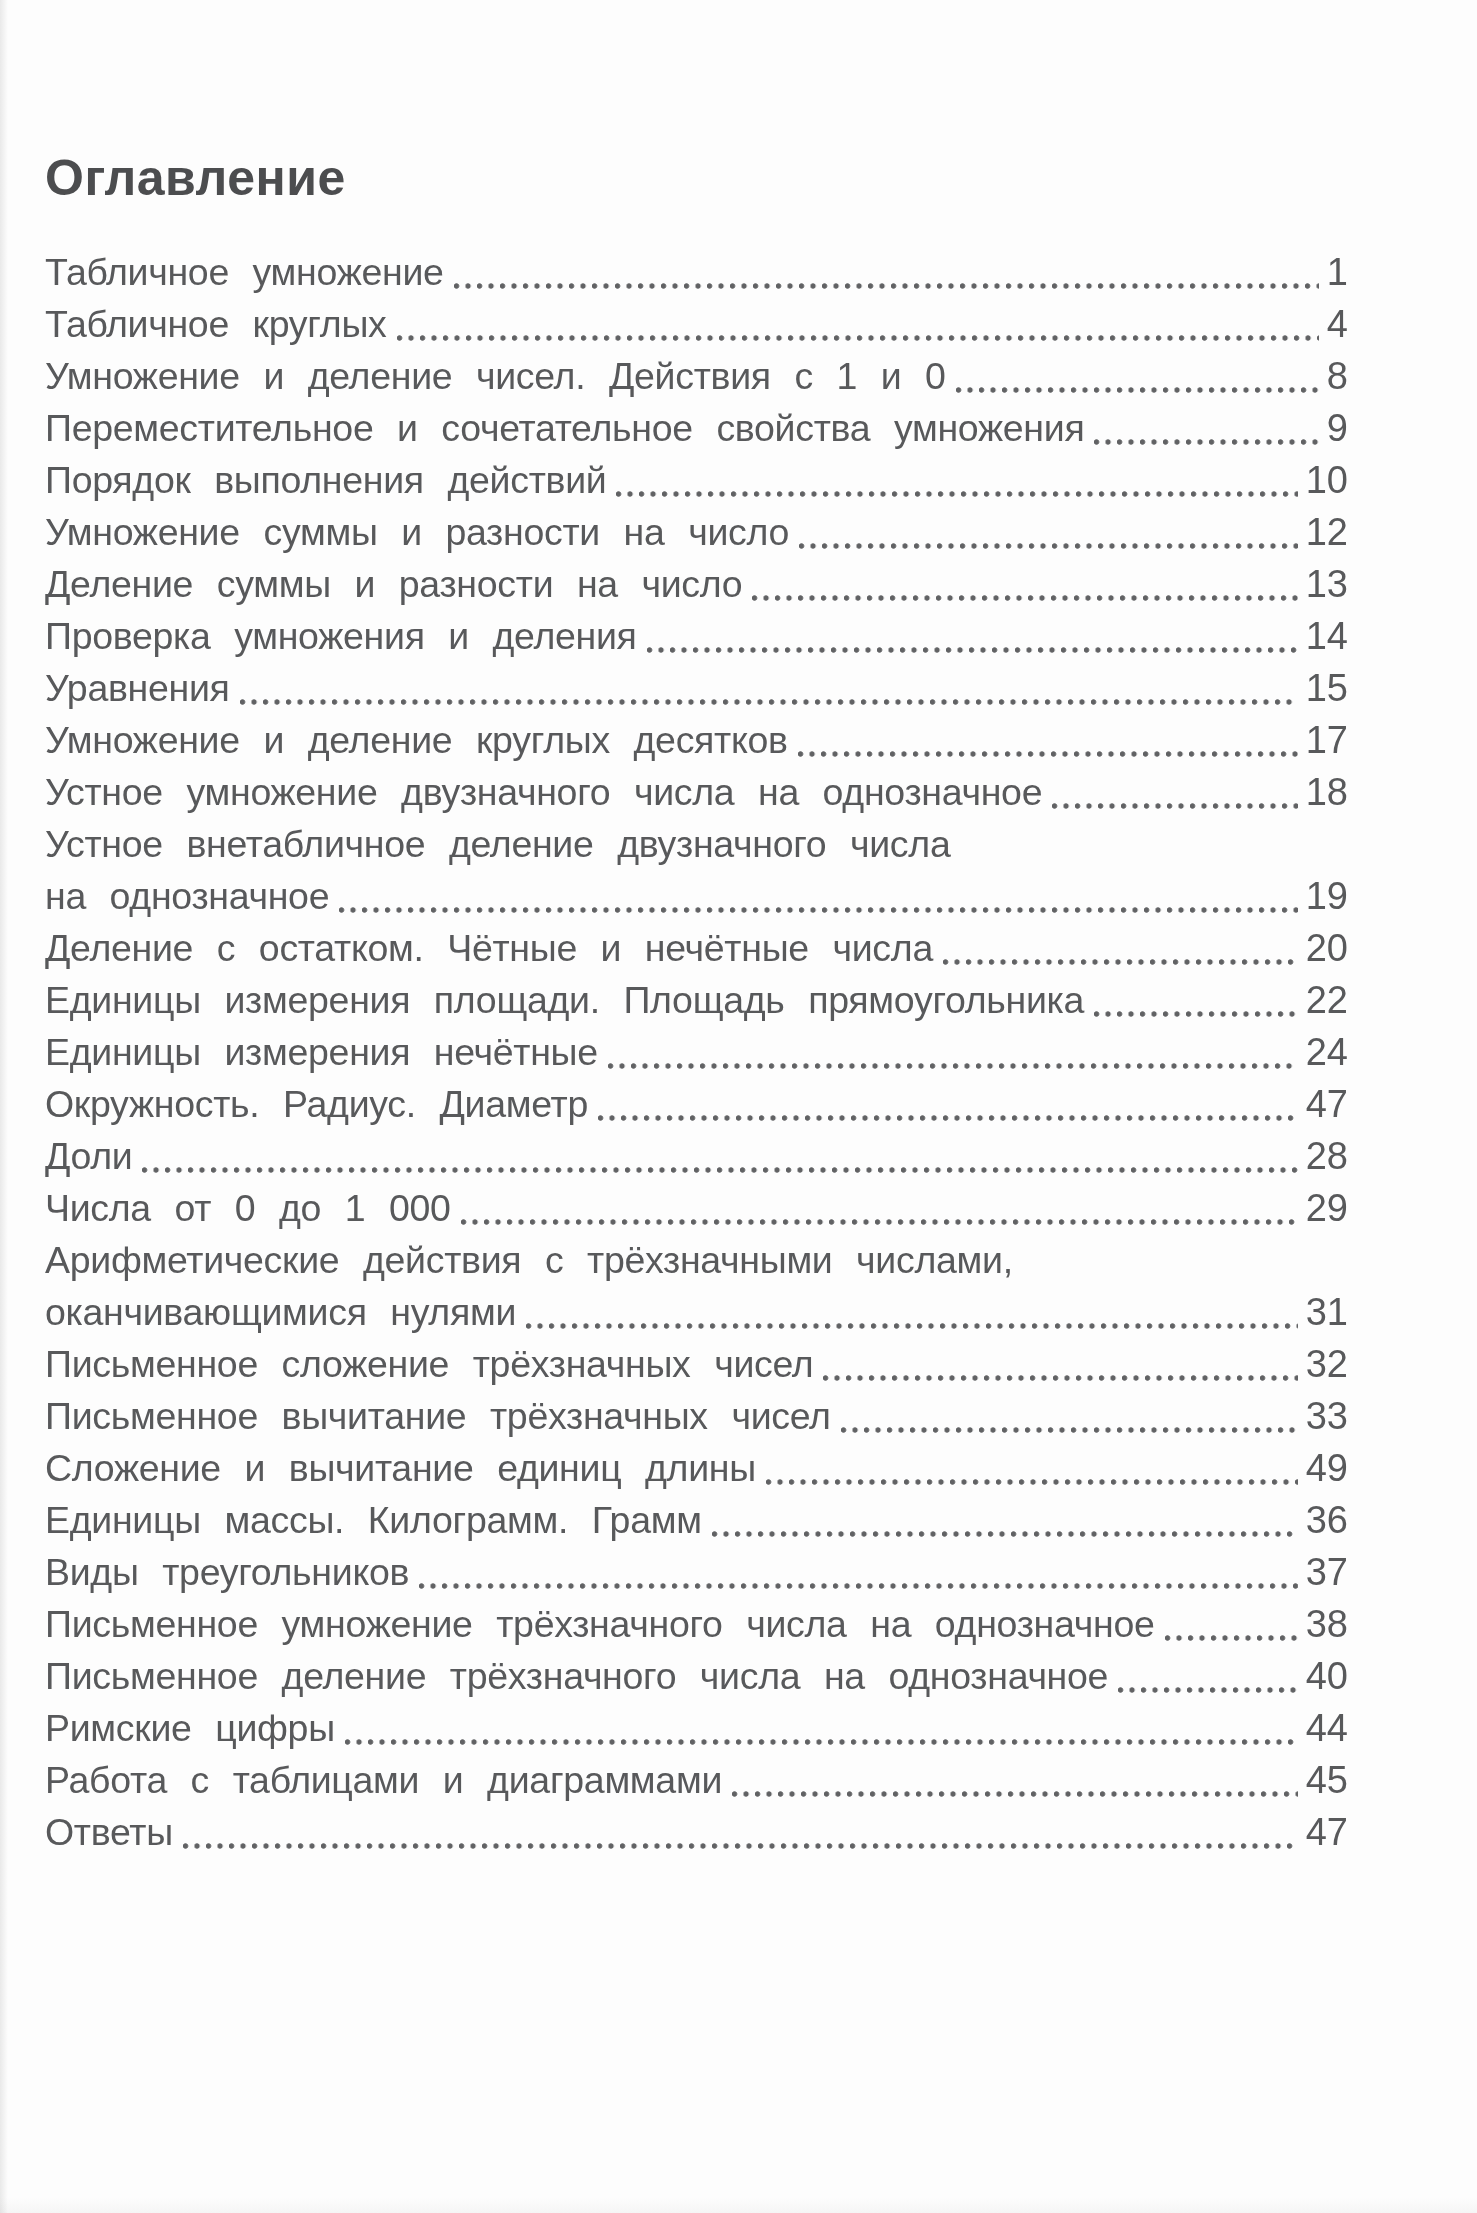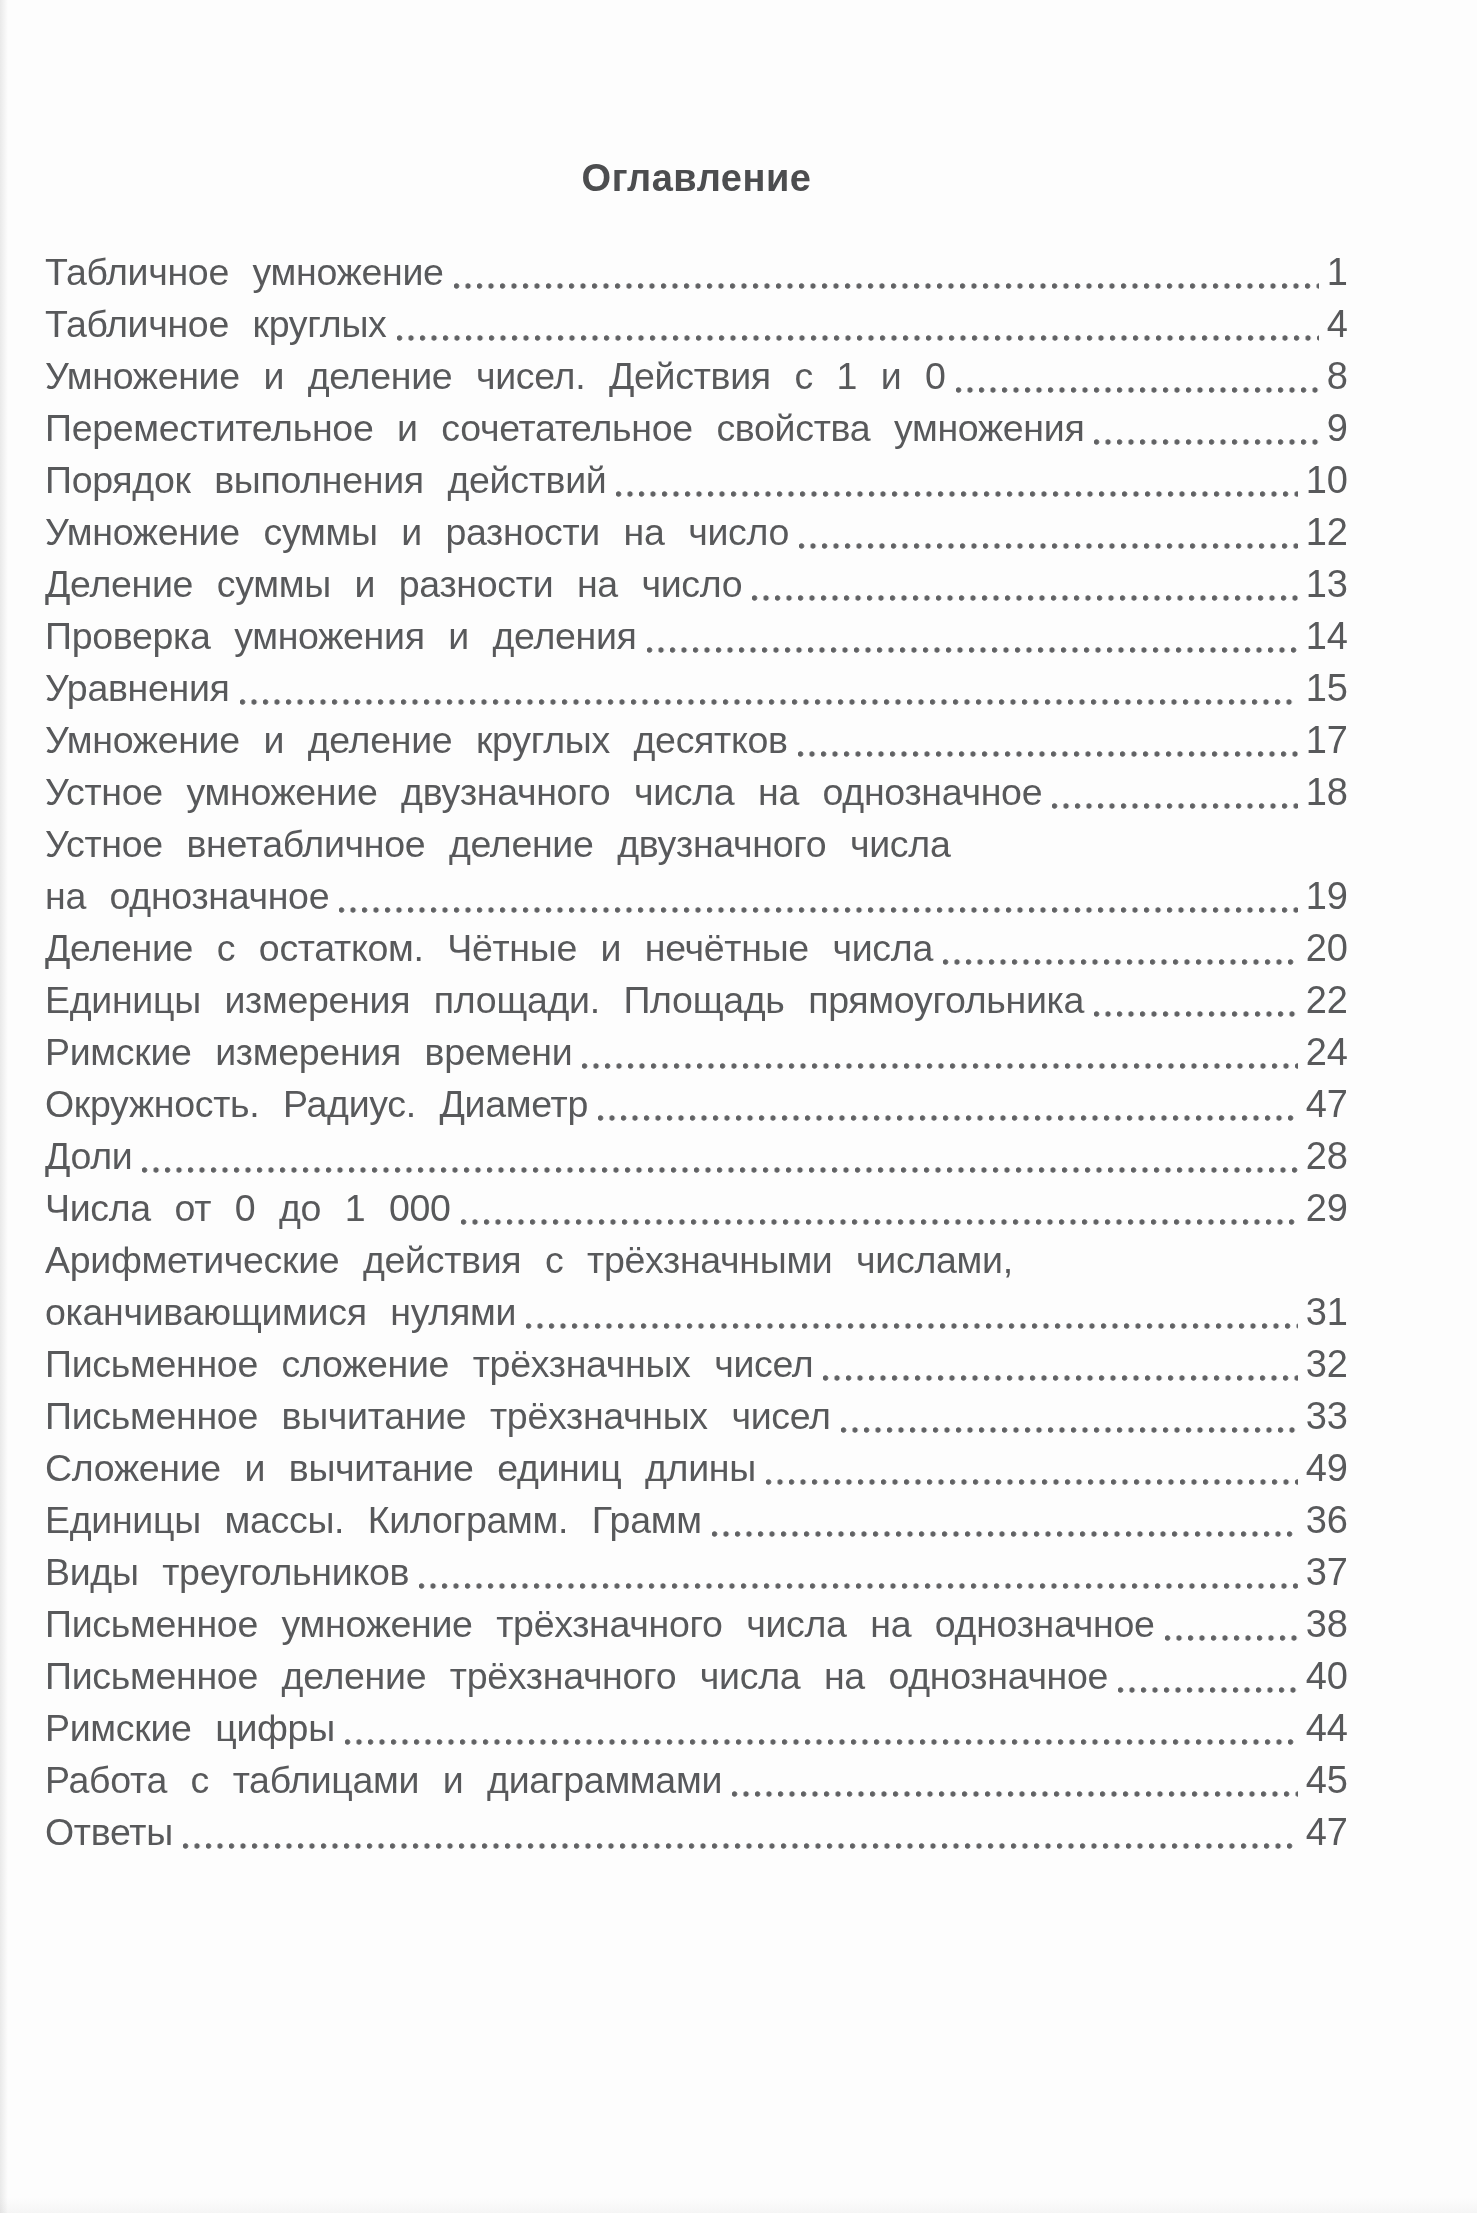--- a/index.html
+++ b/index.html
@@ -23,22 +23,21 @@
       #fdfdfd;
   }
   .content {
     position: absolute;
     left: 45px;
     top: 0;
     width: 1303px;
   }
   .title {
     margin: 150px 0 0 0;
-    text-align: center;
-    font-size: 38px;
+    font-size: 50px;
     line-height: 56px;
     font-weight: bold;
     color: #4c4d4f;
     letter-spacing: 0.5px;
   }
   .toc {
     margin-top: 40px;
   }
   .row {
     display: flex;
@@ -144,21 +143,21 @@
           <span class="entry-text">Деление с остатком. Чётные и нечётные числа</span>
           <div class="leader"></div>
           <span class="page-num">20</span>
         </div>
         <div class="row">
           <span class="entry-text">Единицы измерения площади. Площадь прямоугольника</span>
           <div class="leader"></div>
           <span class="page-num">22</span>
         </div>
         <div class="row">
-          <span class="entry-text">Римские измерения времени</span>
+          <span class="entry-text">Единицы измерения нечётные</span>
           <div class="leader"></div>
           <span class="page-num">24</span>
         </div>
         <div class="row">
           <span class="entry-text">Окружность. Радиус. Диаметр</span>
           <div class="leader"></div>
           <span class="page-num">47</span>
         </div>
         <div class="row">
           <span class="entry-text">Доли</span>

